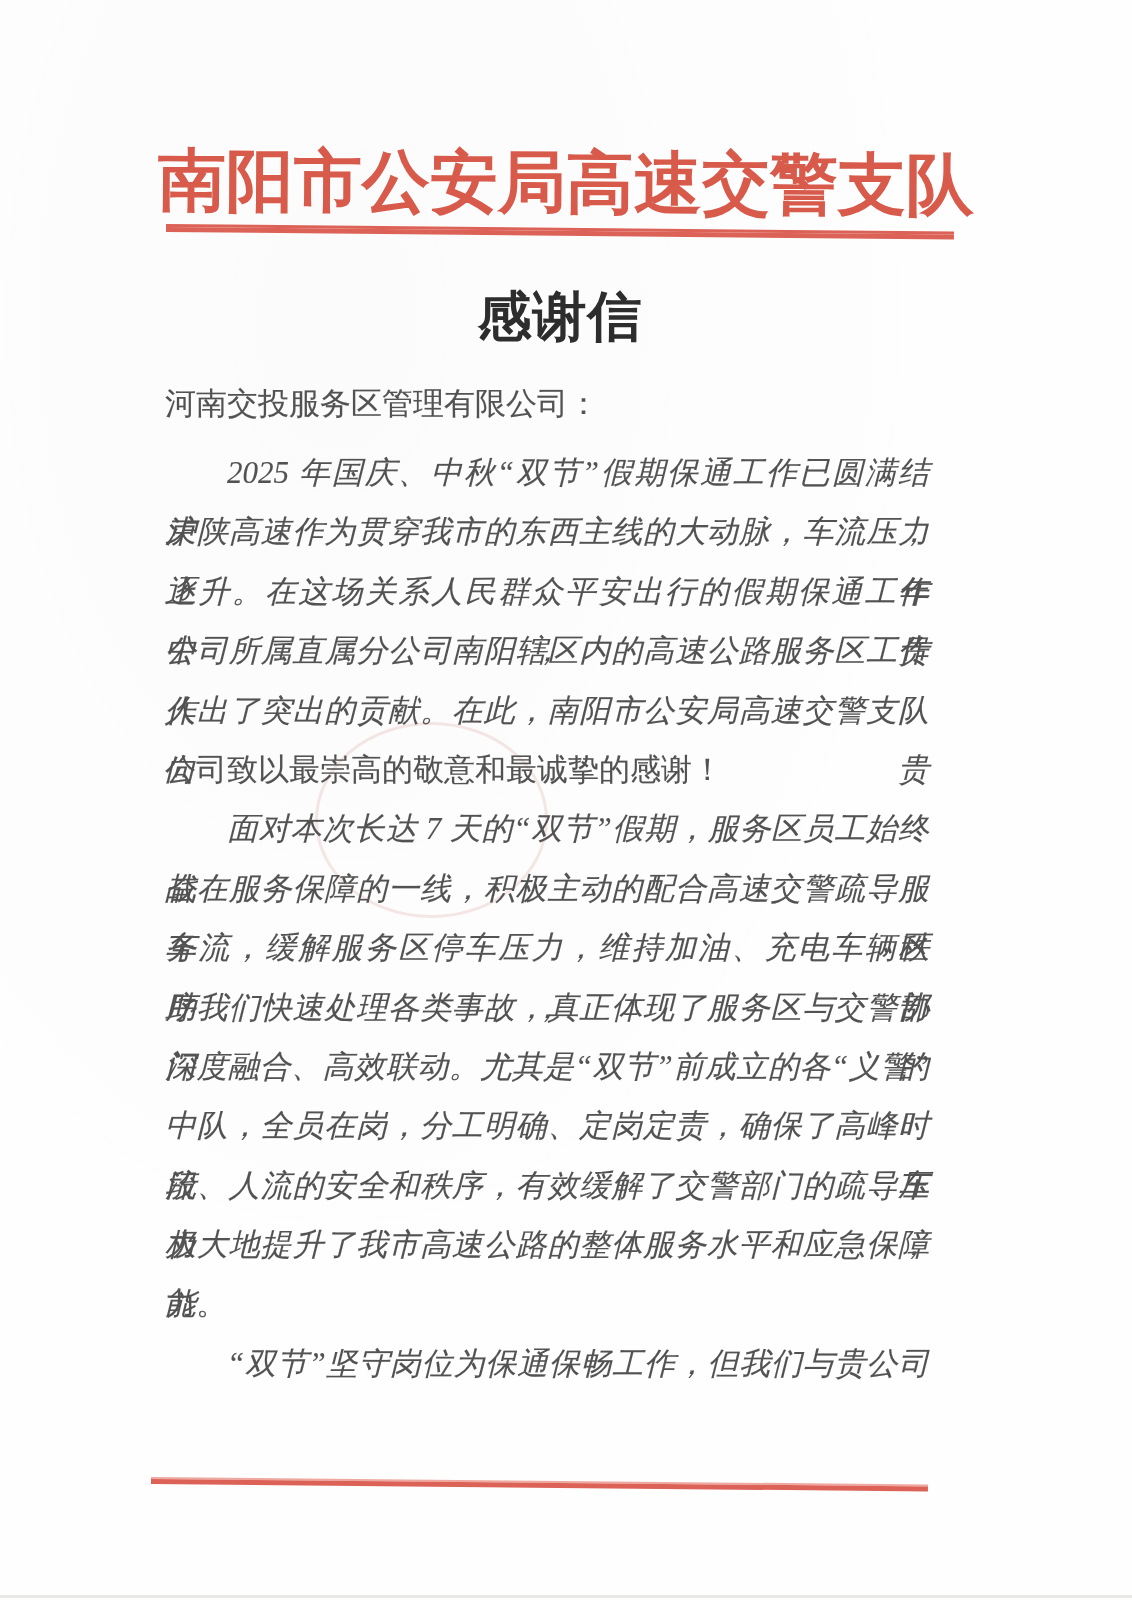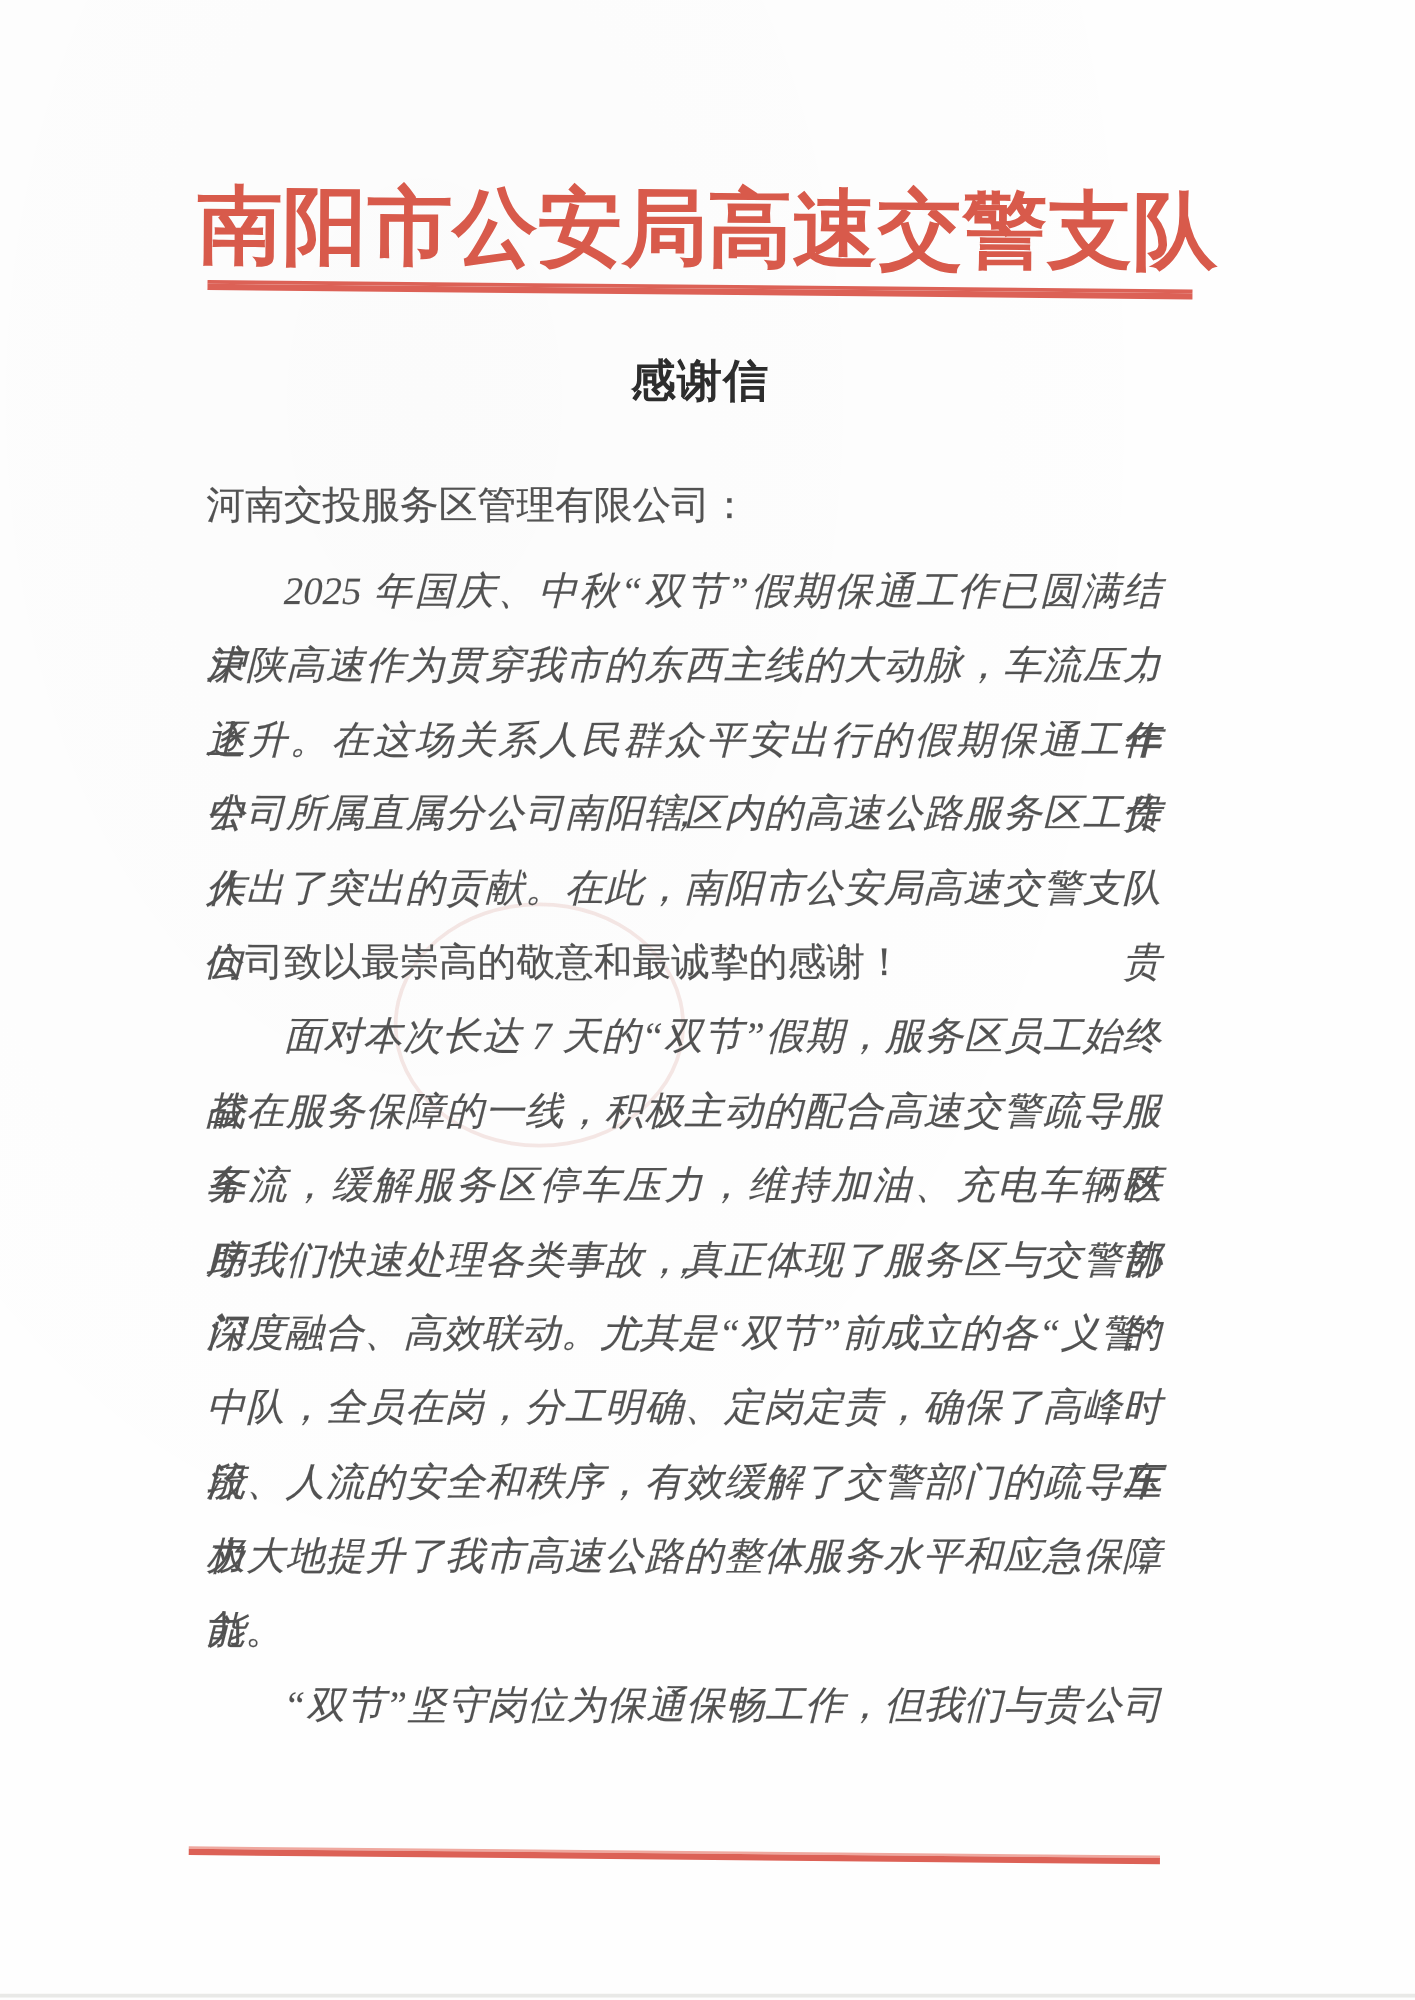--- a/index.html
+++ b/index.html
@@ -40,21 +40,21 @@
     border-bottom: 5px solid var(--rule-red, #dc6156);
     transform: rotate(0.55deg);
     transform-origin: left center;
   }
   
   .letter-title {
     position: absolute;
     top: 281px;
     left: 0; right: 12px;
     text-align: center;
-    font-size: 36px;
+    font-size: 54px;
     font-weight: bold;
     color: var(--title-ink, #2d2d2d);
     letter-spacing: 1px;
   }
   
   .stamp-circle {
     position: absolute;
     left: 315px;
     top: 722px;
     width: 233px;

